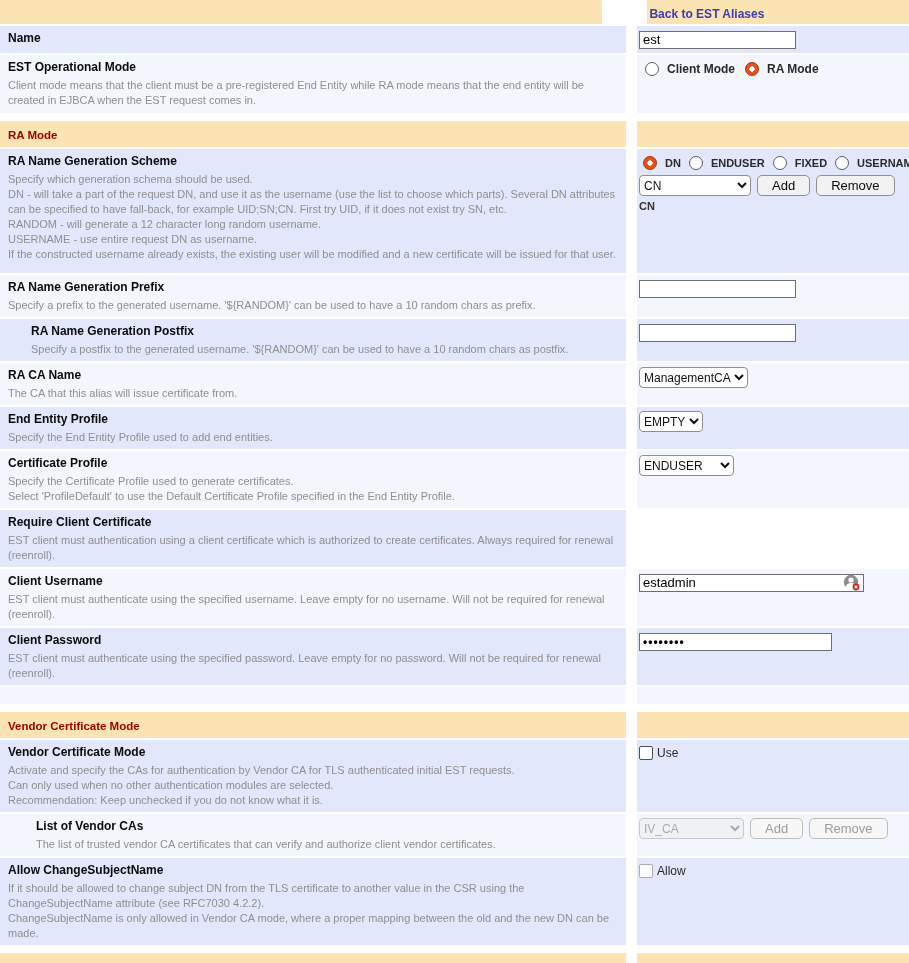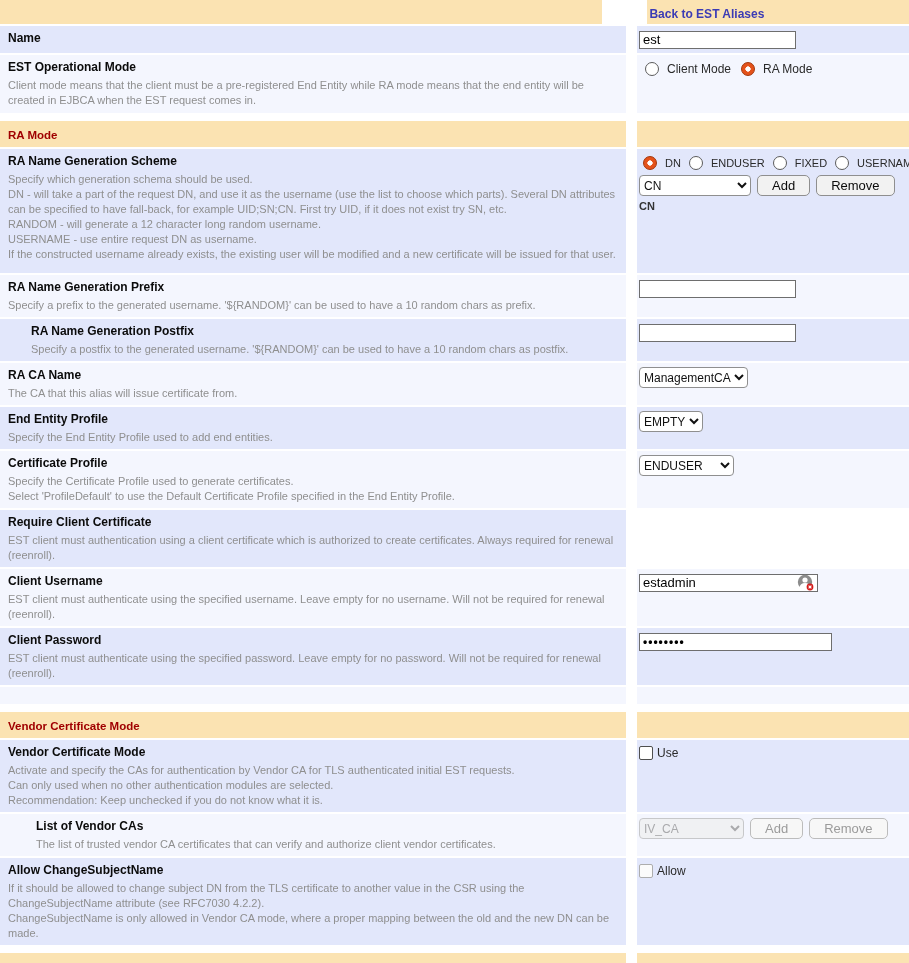--- a/index.html
+++ b/index.html
@@ -22,33 +22,33 @@
   .tophead { margin-top:0;gap:34px; }
   a.backlink { color:var(--link,#3b3bb5); font-size:12px; font-weight:bold; text-decoration:none; }
 
   .rowtitle { font-size:12px; font-weight:bold; color:#0b0b0b; line-height:14px; margin:1px 0 4px 0; }
   .desc { font-size:11px; color:#8f8f8f; line-height:15px; }
 
   
   input.ti { height:18px; border:1px solid #6e6e6e; background:#fff; font-family:"Liberation Sans",sans-serif;
              font-size:13px; padding:0 3px; box-sizing:border-box; border-radius:0; }
   [data-row="name"] input.ti, [data-row="prefix"] input.ti, [data-row="postfix"] input.ti { width:157px; }
-  [data-row="username"] input.ti { width:179px; padding-right:22px; }
+  [data-row="username"] input.ti { width:225px; padding-right:22px; }
   [data-row="password"] input.ti { width:193px; font-size:12px; font-weight:bold; letter-spacing:1px; }
 
   .iconwrap { position:relative; display:inline-block; }
   .iconwrap svg { position:absolute; right:4px; top:1px; }
 
   
   .radio { display:inline-block; width:12px; height:12px; border-radius:50%; border:1px solid #5c5c5c;
            background:#fff; vertical-align:middle; }
   .radio.sel { border-color:#a33408;
                background:radial-gradient(circle at 50% 50%, #ffffff 0 2.4px, var(--accent,#e4521b) 2.9px); }
   .rlabel { font-size:12px; color:#2a2a2a; vertical-align:middle; margin:0 0 0 4px; }
-  .rgroup { display:flex; align-items:center; gap:4px; }
+  .rgroup { display:flex; align-items:center; gap:4px;font-weight:bold; }
   .rline { display:flex; align-items:center; gap:10px; padding:3px 0 0 6px; }
   [data-row="scheme"] .rline { gap:8px; padding-left:4px; }
   [data-row="scheme"] .rlabel { font-size:11px; }
 
   
   .cb { display:inline-block; position:relative; width:12px; height:12px; border:1px solid #4f4f4f;
         background:#fff; border-radius:2px; vertical-align:middle; }
   .cb.checked { background:var(--accent,#e4521b); border-color:#a33408; }
   .cb.checked::after { content:""; position:absolute; left:3.5px; top:0px; width:3.5px; height:7.5px;
         border:solid #fff; border-width:0 2px 2px 0; transform:rotate(40deg); }

